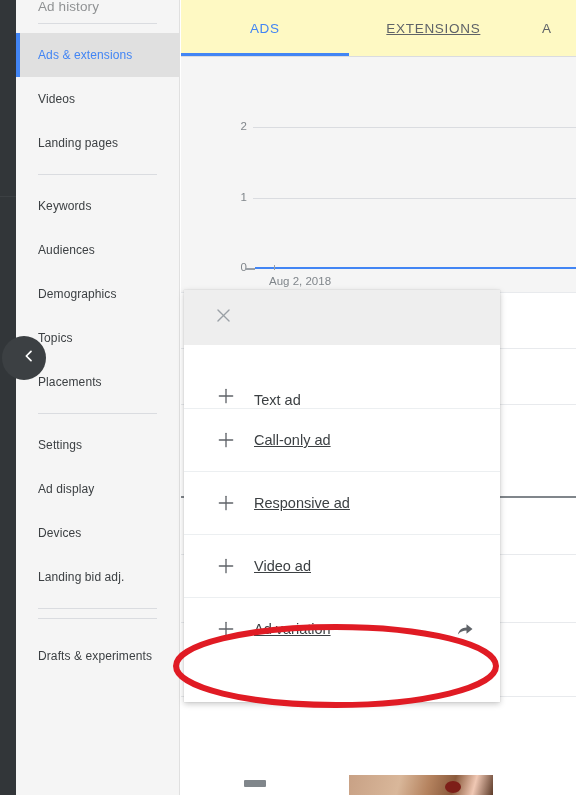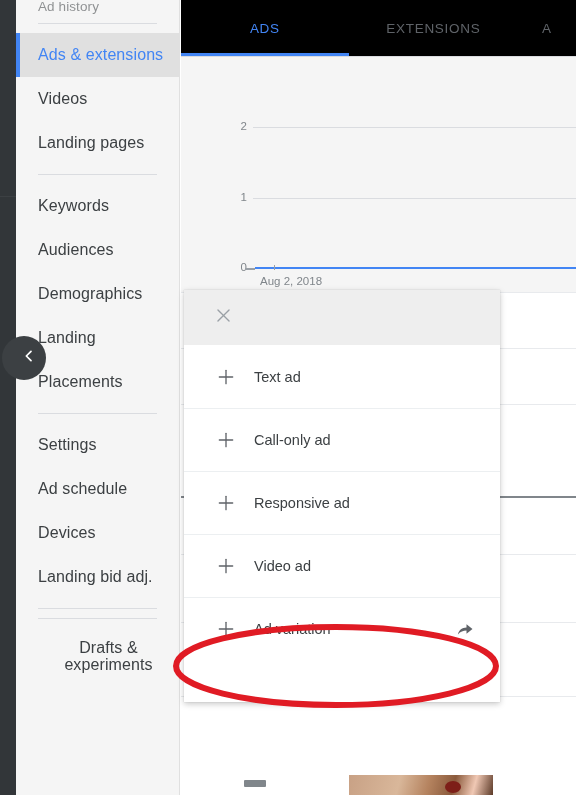--- a/index.html
+++ b/index.html
@@ -34,21 +34,21 @@
     width: 164px; height: 795px;
     background: #f5f5f5;
     border-right: 1px solid #e0e0e0;
   }
   .nav-list { position: relative; width: 100%; }
   .nav-item {
     position: relative;
     height: 44px;
     display: flex; align-items: center;
     padding-left: 22px;
-    font-size: 16px;
+    font-size: 12px;
     color: #3c4043;
     letter-spacing: .1px;
     white-space: nowrap;
   }
   .nav-item.two-line {
     height: 56px;
     line-height: 17px;
     white-space: normal;
     align-items: center;
     text-align: center;
@@ -94,21 +94,21 @@
   .main {
     position: absolute; left: 181px; top: 0;
     width: 395px; height: 795px;
     background: #ffffff;
     overflow: hidden;
   }
 
   .tabbar {
     position: relative;
     height: 57px;
-    background: #000000;
+    background: #fef9c3;
     border-bottom: 1px solid #dadce0;
     display: flex;
     align-items: flex-end;
   }
   .tab {
     height: 100%;
     display: flex; align-items: center; justify-content: center;
     font-size: 13.5px;
     letter-spacing: .7px;
     color: #5f6368;
@@ -117,21 +117,21 @@
     white-space: nowrap;
   }
   .tab.active { color: #4285f4; }
   .tab.active::after {
     content: "";
     position: absolute; left: 0; bottom: 0;
     width: 100%; height: 3px;
     background: #4285f4;
   }
   #tab-ads  { width: 178px; padding: 0; }
-  #tab-ext  { width: 180px; padding: 0; }
+  #tab-ext  { width: 180px; padding: 0; text-decoration: underline; }
   #tab-auto { width: 60px; padding: 0; justify-content: flex-start; padding-left: 24px; }
 
   
   .chart-wrap {
     position: relative;
     height: 235px;
     background: #f5f5f5;
   }
   .chart-plot { position: absolute; left: 0; top: 0; right: 0; bottom: 0; }
   .ytick {
@@ -219,22 +219,22 @@
   }
   .menu-item {
     height: 63px;
     display: flex; align-items: center;
     padding-left: 30px;
     font-size: 14.5px;
     color: #3c4043;
     position: relative;
     background: #ffffff;
   }
-  .menu-item + .menu-item { border-top: 1px solid #eceff1; }
-  #menu-item-0 { border-top: none; }
+  .menu-item + .menu-item { border-top: 1px solid #eceff1; text-decoration: underline; }
+  #menu-item-0 { border-top: none; align-items: flex-end; }
   .menu-icon {
     width: 24px; height: 24px;
     display: flex; align-items: center; justify-content: center;
     margin-right: 16px;
     flex: 0 0 24px;
   }
   .menu-label { flex: 1 1 auto; }
   .menu-trailing {
     width: 26px; height: 24px;
     display: flex; align-items: center; justify-content: center;
@@ -284,33 +284,33 @@
       <div class="nav-item">
         <span>Keywords</span>
       </div>
       <div class="nav-item">
         <span>Audiences</span>
       </div>
       <div class="nav-item">
         <span>Demographics</span>
       </div>
       <div class="nav-item">
-        <span>Landing</span>
+        <span>Topics</span>
       </div>
       <div class="nav-item">
         <span>Placements</span>
       </div>
 
       <div class="nav-divider"></div>
 
       <div class="nav-item">
         <span>Settings</span>
       </div>
       <div class="nav-item">
-        <span>Ad schedule</span>
+        <span>Ad display</span>
       </div>
       <div class="nav-item">
         <span>Devices</span>
       </div>
       <div class="nav-item">
         <span>Landing bid adj.</span>
       </div>
 
       <div class="nav-divider"></div>
 
@@ -353,21 +353,21 @@
 
         <div class="ytick" style="top:63px; left:42px;">2</div>
         <div class="ytick" style="top:134px; left:42px;">1</div>
         <div class="ytick" style="top:204px; left:42px;">0</div>
 
         <div class="axis-tick" style="top:211px;"></div>
 
         <div class="series-line" style="top:210px;"></div>
 
         <div class="xtick-mark" style="left:93px; top:208px;"></div>
-        <div class="xtick-label" style="left:79px; top:218px;">Aug 2, 2018</div>
+        <div class="xtick-label" style="left:88px; top:218px;">Aug 2, 2018</div>
       </div>
     </div>
 
     <div class="bg-table">
       <div class="bg-row" style="top:0;"></div>
       <div class="bg-row" style="top:56px;"></div>
       <div class="bg-row" style="top:112px;"></div>
       <div class="bg-row thick" style="top:204px;"></div>
       <div class="bg-row" style="top:262px;"></div>
       <div class="bg-row" style="top:330px;"></div>

